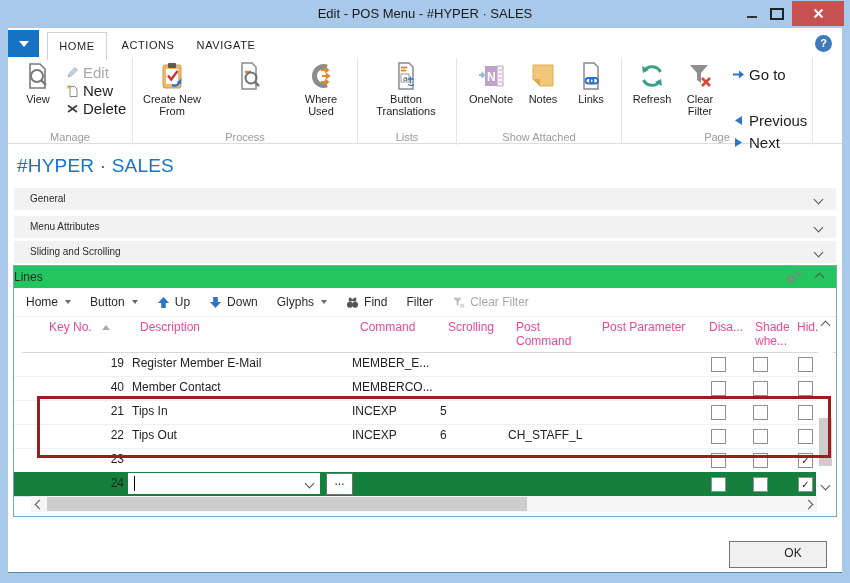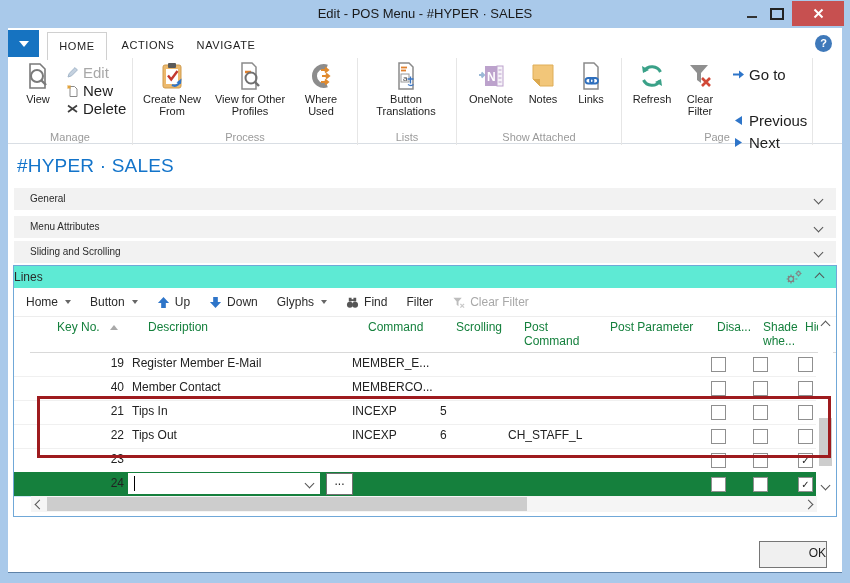--- a/index.html
+++ b/index.html
@@ -40,28 +40,28 @@
   .pagetitle{position:absolute;left:9px;top:127px;font-size:19px;color:#1374ca;letter-spacing:.2px;}
   .secbar{position:absolute;left:6px;width:822px;height:22px;background:#f2f2f2;font-size:10px;color:#2b2b2b;line-height:22px;}
   .secbar .seclbl{padding-left:16px;}
   .secbar .chevr{position:absolute;right:14px;top:8px;}
   .sec-general{top:160px;} .sec-menuattr{top:188px;} .sec-sliding{top:213px;}
   .chev{display:inline-block;width:6px;height:6px;border-right:1.4px solid #555;border-bottom:1.4px solid #555;}
   .chev.down{transform:rotate(45deg);} .chev.up{transform:rotate(-135deg);}
   .chev.left{transform:rotate(135deg);} .chev.right{transform:rotate(-45deg);}
   
   .lines{position:absolute;left:5px;top:237px;width:822px;height:250px;border:1px solid #70a8d8;background:#fff;}
-  .lines-head{position:absolute;left:0;top:0;right:0;height:22px;background:#5eead4;font-size:12px;color:#2b2b2b;line-height:22px;}
+  .lines-head{position:absolute;left:0;top:0;right:0;height:22px;background:#22c55e;font-size:12px;color:#2b2b2b;line-height:22px;}
   .lines-head .chevr{position:absolute;right:13px;top:8px;}
   .sprocket{position:absolute;right:32px;top:3px;}
   .ltoolbar{position:absolute;left:0;top:22px;right:0;height:28px;display:flex;align-items:center;padding-left:12px;gap:19px;border-bottom:1px solid #ededed;font-size:12px;color:#2b2b2b;}
   .titem{display:flex;align-items:center;gap:5px;white-space:nowrap;}
   .dd{width:0;height:0;border-left:3.5px solid transparent;border-right:3.5px solid transparent;border-top:4px solid #666;margin-left:2px;}
   
-  .thead{position:absolute;left:16px;top:50px;right:0;height:36px;border-bottom:1px solid #d9d9d9;font-size:12px;color:#15803d;}
+  .thead{position:absolute;left:8px;top:50px;right:0;height:36px;border-bottom:1px solid #d9d9d9;font-size:12px;color:#ec4899;}
   .hcell{position:absolute;top:4px;line-height:14px;}
   .c-key{left:27px;} .c-keynum{left:17px;width:93px;text-align:right;}
   .c-desc{left:118px;width:212px;} .c-cmd{left:338px;width:84px;} .c-par{left:426px;width:62px;}
   .c-pcmd{left:494px;width:82px;} .c-ppar{left:580px;width:100px;}
   .c-disa{left:687px;width:44px;} .c-shade{left:733px;width:40px;} .c-hid{left:775px;width:34px;}
   .sort-asc{display:inline-block;width:0;height:0;border-left:4px solid transparent;border-right:4px solid transparent;border-bottom:5px solid #a9a9a9;margin-left:10px;margin-bottom:1px;}
   .trows{position:absolute;left:0;top:86px;right:0;height:145px;}
   .trow{position:absolute;left:0;right:20px;height:24px;border-bottom:1px solid #f0f0f0;font-size:12px;color:#222;}
   .trow .cell{position:absolute;top:0;line-height:23px;white-space:nowrap;overflow:hidden;}
   .trow.selected{background:#15803d;border-bottom:1px solid #cde6f7;}
@@ -75,21 +75,21 @@
   
   .vscroll{position:absolute;left:804px;top:52px;width:15px;height:178px;background:#fff;}
   .vscroll .vup{position:absolute;left:4px;top:4px;}
   .vscroll .vthumb{position:absolute;left:1px;top:100px;width:13px;height:48px;background:#cdcdcd;}
   .vscroll .vdown{position:absolute;left:4px;top:164px;}
   .hscroll{position:absolute;left:17px;top:230px;width:786px;height:16px;background:#f5f5f5;}
   .hscroll .hleft{position:absolute;left:5px;top:5px;}
   .hscroll .hthumb{position:absolute;left:16px;top:1px;width:480px;height:14px;background:#cdcdcd;}
   .hscroll .hright{position:absolute;right:5px;top:5px;}
   
-  .okbtn{position:absolute;right:15px;bottom:4px;width:66px;height:25px;background:#f0f0f0;border:1px solid #767676;font-size:12px;color:#1e1e1e;text-align:right;line-height:23px;}
+  .okbtn{position:absolute;right:15px;bottom:4px;width:66px;height:25px;background:#f0f0f0;border:1px solid #767676;font-size:12px;color:#1e1e1e;text-align:center;line-height:23px;padding-left:30px;}
 </style>
 </head>
 <body>
 
 <div class="win">
 
   <div class="titlebar">
     <span class="title">Edit - POS Menu - #HYPER · SALES</span>
     <div class="winbtn btn-min">
         <span class="glyph-min"></span>
@@ -163,21 +163,20 @@
             </svg>
           <span class="lbl">Create New From</span>
         </div>
         <div class="bigbtn" style="width:86px;">
           <svg class="icon30" viewBox="0 0 30 30">
               <path d="M7 2 h10 l4 4 v22 h-14 z" fill="#fff" stroke="#8a8a8a" stroke-width="1.5"></path>
               <line x1="10" y1="11" x2="16" y2="11" stroke="#e0812f" stroke-width="2.5"></line>
               <circle cx="16" cy="17" r="5.5" fill="none" stroke="#707070" stroke-width="2"></circle>
               <line x1="20" y1="21" x2="24" y2="25" stroke="#707070" stroke-width="2.4"></line>
             </svg>
-          <span class="lbl">View for Other Profiles</span>
         </div>
         <div class="bigbtn" style="width:48px;">
           <svg class="icon30" viewBox="0 0 30 30">
               <path d="M21 6 a9.5 9.5 0 1 0 0 18" fill="none" stroke="#8c8c8c" stroke-width="5"></path>
               <g stroke="#e08a2e" stroke-width="2" fill="none">
                 <path d="M15 9 h7 m-3-2.5 l3 2.5 -3 2.5"></path>
                 <path d="M16 15 h7 m-3-2.5 l3 2.5 -3 2.5"></path>
                 <path d="M15 21 h7 m-3-2.5 l3 2.5 -3 2.5"></path>
               </g>
             </svg>

